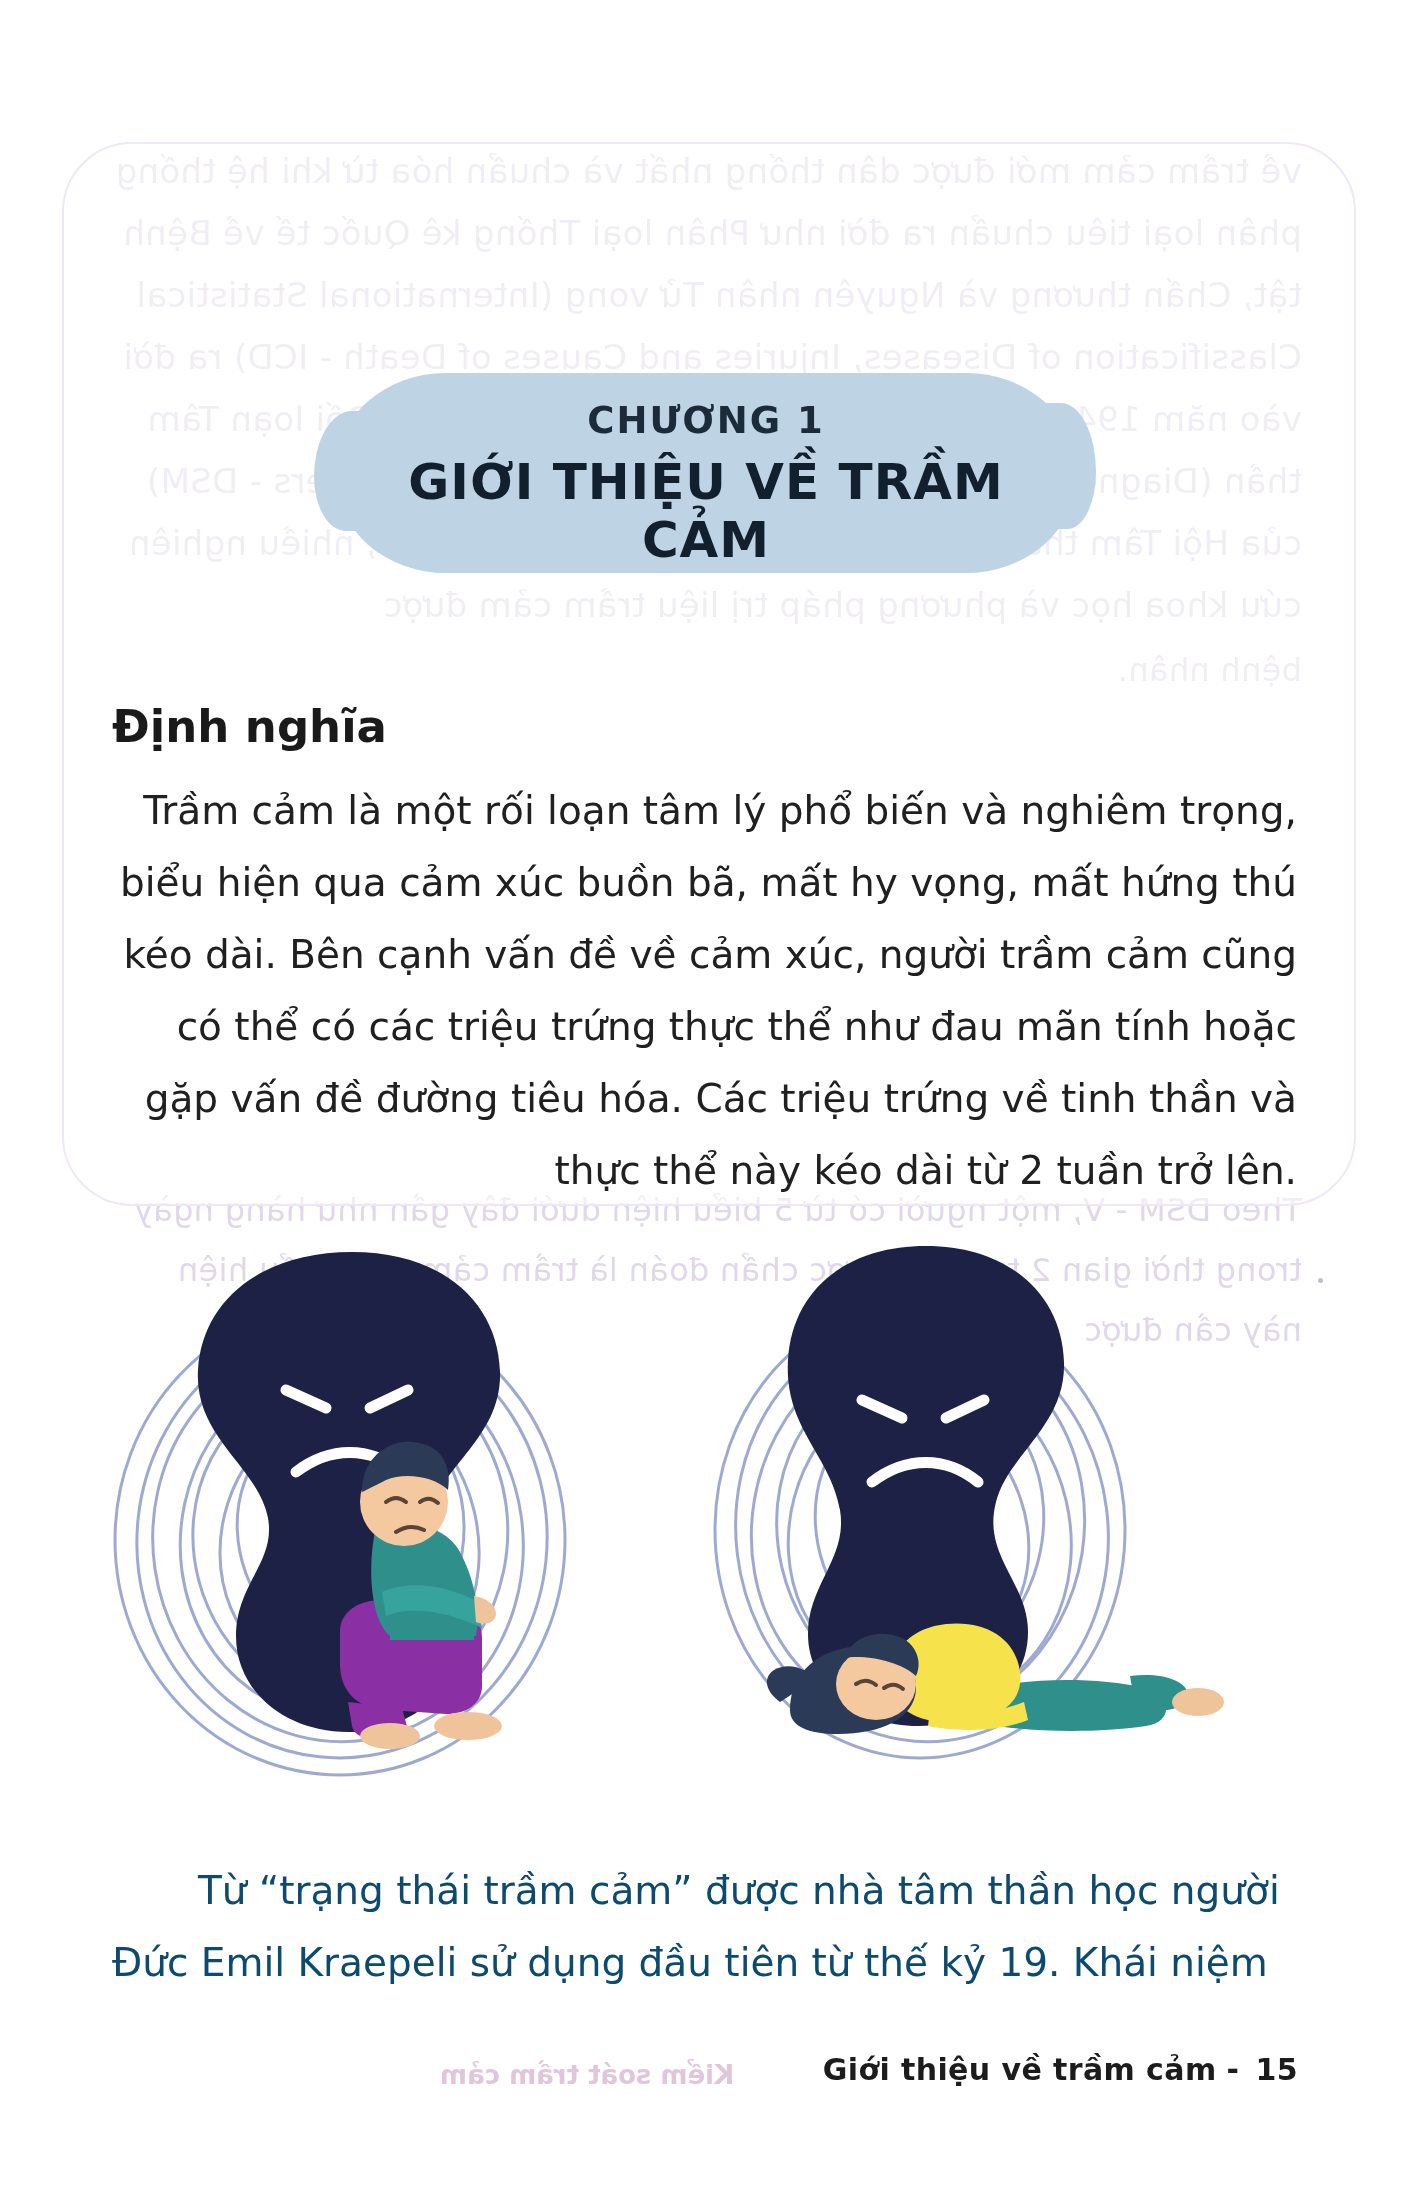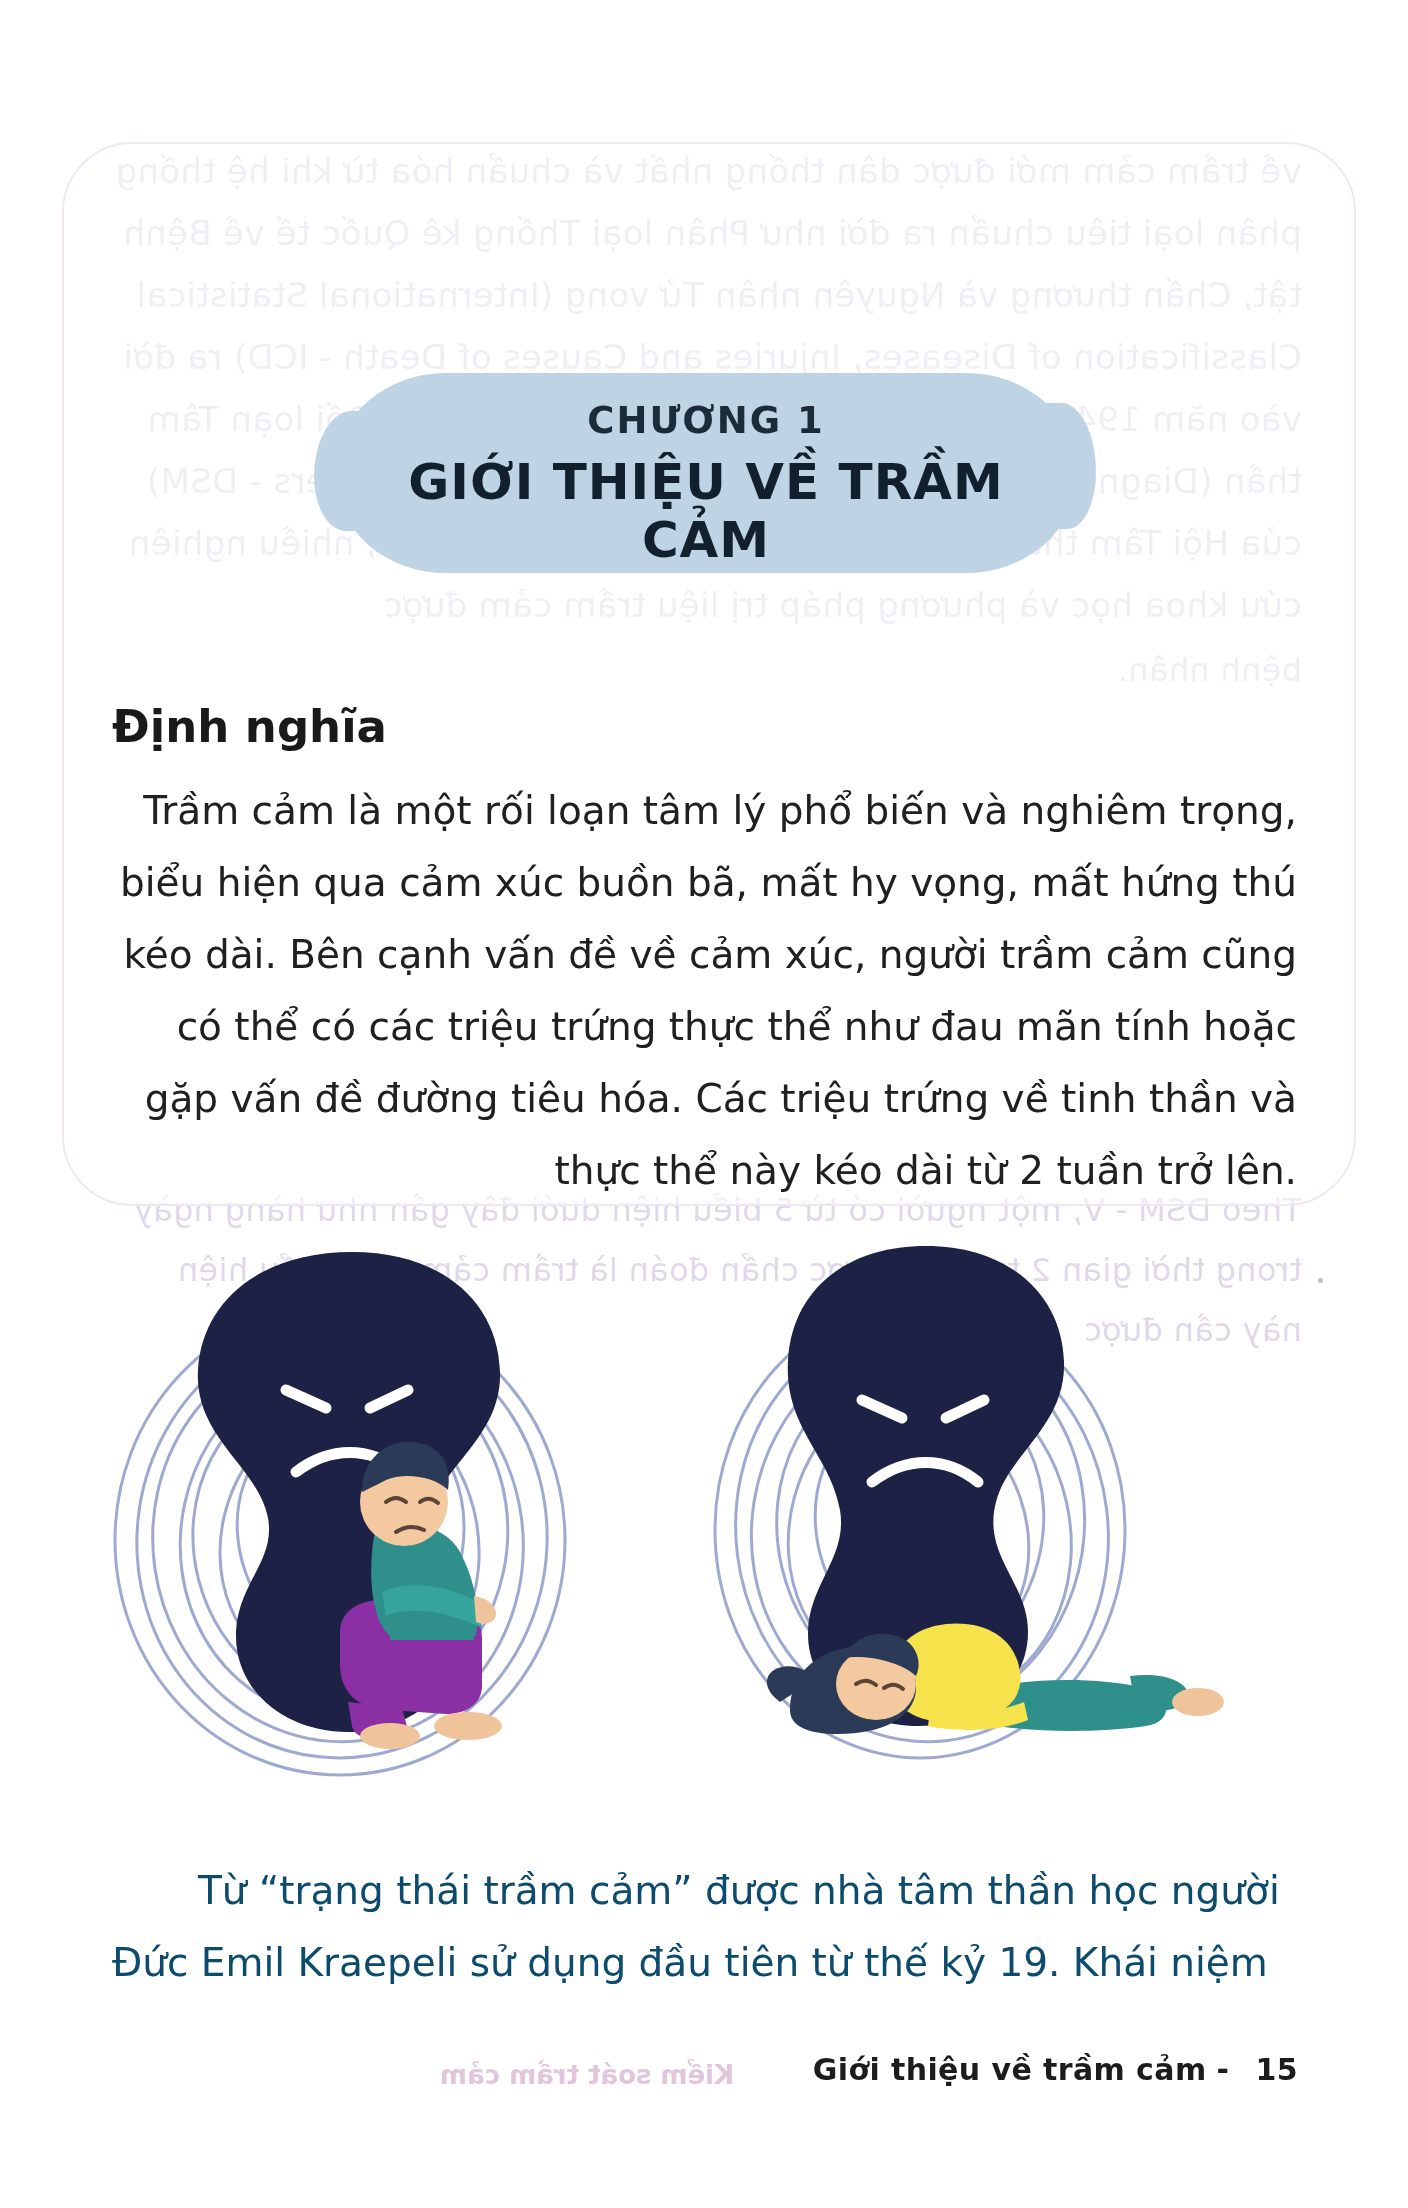--- a/index.html
+++ b/index.html
@@ -178,21 +178,21 @@
     position: absolute;
     right: 110px;
     top: 2052px;
     font-size: 30px;
     font-weight: bold;
     color: #1c1c1c;
     font-family: "DejaVu Sans", sans-serif;
     letter-spacing: .4px;
   }
   .footer .dash { margin: 0 10px; }
-  .footer .pagenum { margin-left: 16px; }
+  .footer .pagenum { margin-left: 6px; }
 
   .speck {
     position: absolute;
     width: 5px; height: 5px;
     background: #9b8fa8;
     border-radius: 50%;
     opacity: .6;
   }
 </style>
 </head>

